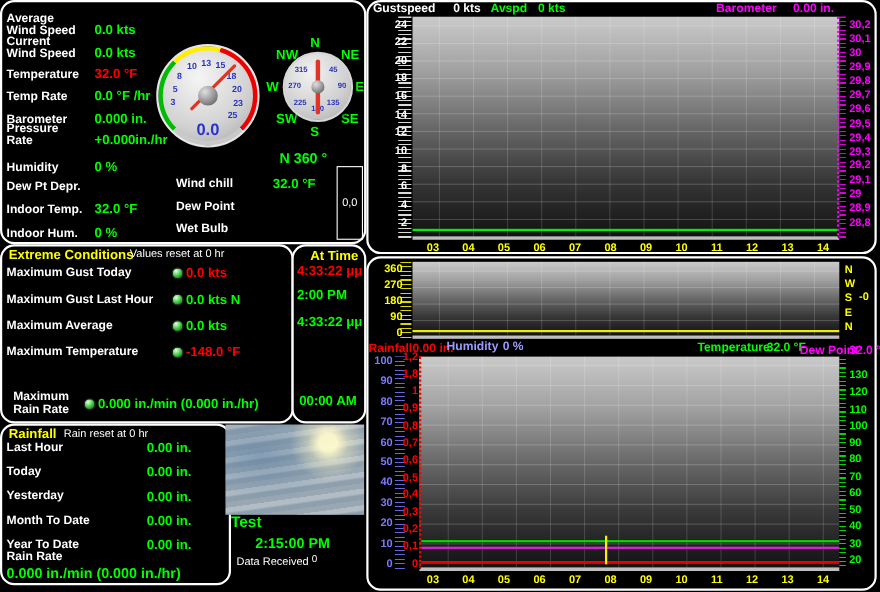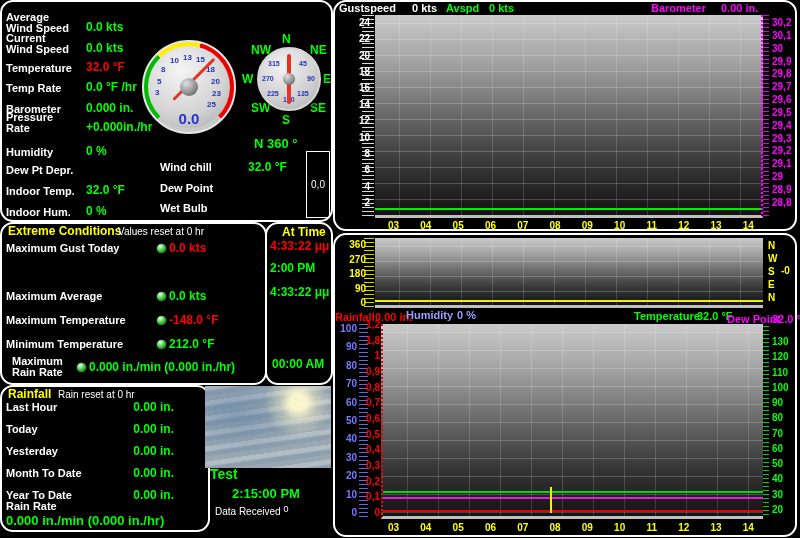--- a/index.html
+++ b/index.html
@@ -159,34 +159,34 @@
 
 <div class="panel" style="left:0;top:222px;width:267px;height:163px">
   <div class="abs ttl" style="left:6px;top:0">Extreme Conditions</div>
   <div class="abs sub" style="left:116px;top:2px">Values reset at 0 hr</div>
 
   <div class="ecrow" style="top:13px">
       <span class="lbl">Maximum Gust Today</span>
       <span class="orb"></span>
       <span class="val r">0.0 kts</span>
     </div>
+  <div class="ecrow" style="top:37px">
+      <span class="lbl">Maximum Gust Last Hour</span>
+      <span class="orb"></span>
+      <span class="val g">0.0 kts  N</span>
+    </div>
   <div class="ecrow" style="top:61px">
       <span class="lbl">Maximum Average</span>
       <span class="orb"></span>
       <span class="val g">0.0 kts</span>
     </div>
   <div class="ecrow" style="top:85px">
       <span class="lbl">Maximum Temperature</span>
       <span class="orb"></span>
       <span class="val r">-148.0 °F</span>
-    </div>
-  <div class="ecrow" style="top:109px">
-      <span class="lbl">Minimum Temperature</span>
-      <span class="orb"></span>
-      <span class="val g">212.0 °F</span>
     </div>
   <div class="ecrow" style="top:129px;height:28px">
       <span class="lbl" style="width:64px;margin-left:6px">Maximum
 Rain Rate</span>
       <span class="orb"></span>
       <span class="val g">0.000 in./min (0.000 in./hr)</span>
     </div>
 </div>
 
 <div class="panel" style="left:265px;top:222px;width:68px;height:163px">

